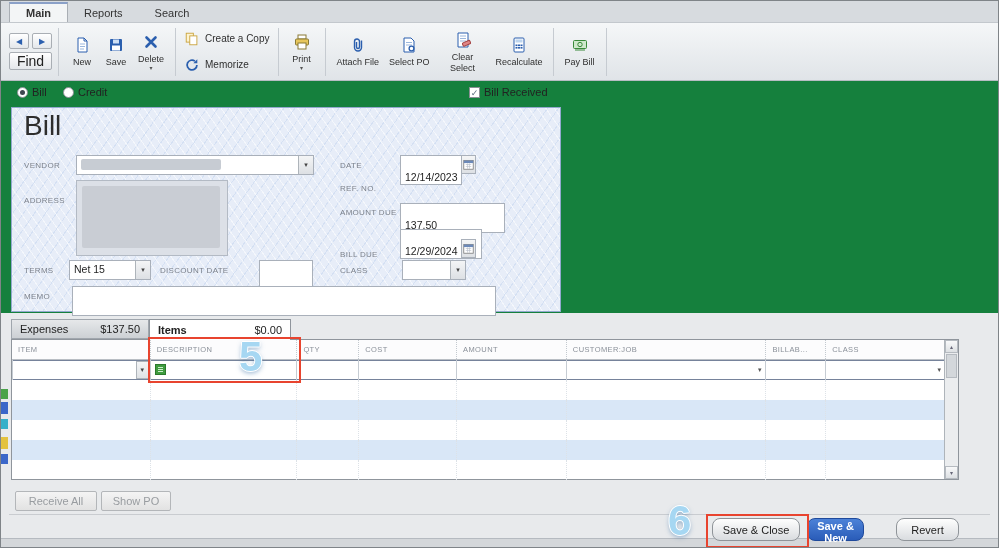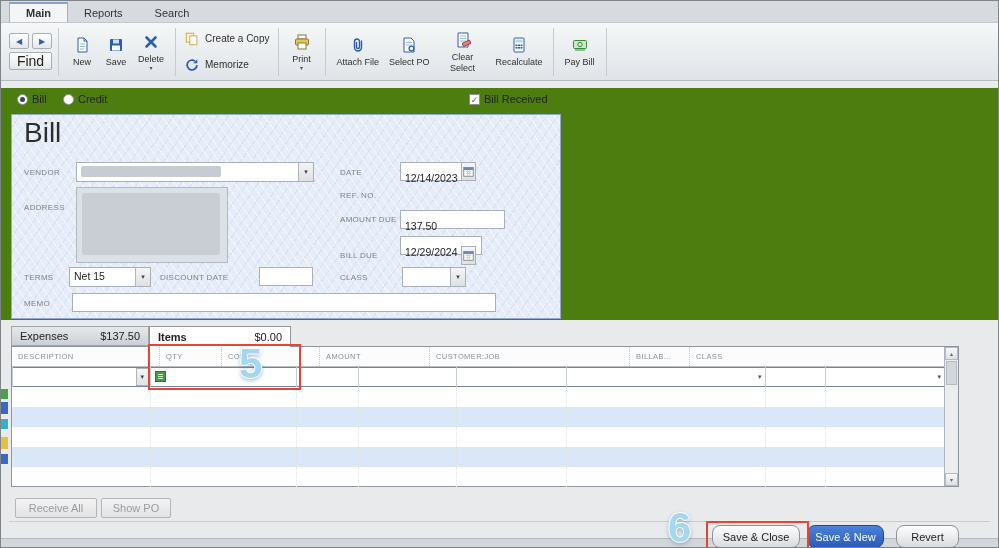--- a/index.html
+++ b/index.html
@@ -18,37 +18,37 @@
   .nav-btn{width:20px;height:16px;border:1px solid #a9aeb4;background:linear-gradient(#ffffff,#e4e7ea);border-radius:2px;font-size:8px;color:#2b5fae;padding:0;line-height:13px;}
   .find-btn{width:43px;height:18px;border:1px solid #a9aeb4;background:linear-gradient(#ffffff,#e4e7ea);border-radius:2px;font-size:14px;color:#222;padding:0;}
   .tbtn{display:flex;flex-direction:column;align-items:center;justify-content:center;min-width:34px;padding:2px 5px;font-size:9px;color:#2f2f2f;gap:2px;background:none;border:none;line-height:1.15;}
   .tblabel{max-width:46px;text-align:center;}
   .caret{font-size:6px;color:#555;line-height:5px;}
   .tbicon{height:20px;display:flex;align-items:center;justify-content:center;}
   .copy-group{display:flex;flex-direction:column;justify-content:center;gap:6px;padding:0 2px;}
   .hbtn{display:flex;align-items:center;gap:5px;font-size:10px;color:#2f2f2f;background:none;border:none;padding:0;}
 
   
-  .content{position:absolute;top:80px;left:0;right:0;bottom:8px;background:#4d7c0f;margin-top:7px;}
+  .content{position:absolute;top:80px;left:0;right:0;bottom:8px;background:#15803d;}
   .lower-bg{position:absolute;left:0;right:0;top:232px;bottom:0;background:#e8eaec;}
   .statusbar{position:absolute;bottom:0;left:0;right:0;height:8px;background:#d4d7da;border-top:1px solid #b5bac0;}
 
   
   .radio{position:absolute;display:flex;align-items:center;gap:4px;font-size:11px;color:#222;top:5px;}
   .rb{width:11px;height:11px;border-radius:50%;border:1px solid #8a8f94;background:#fff;position:relative;box-sizing:border-box;}
   .rb.on::after{content:"";position:absolute;left:2px;top:2px;width:5px;height:5px;border-radius:50%;background:#3e4650;}
   .checkbox{position:absolute;display:flex;align-items:center;gap:4px;font-size:11px;color:#222;top:5px;left:468px;}
   .cb{width:11px;height:11px;border:1px solid #8a8f94;background:#fff;font-size:9px;line-height:10px;color:#5a6b7d;text-align:center;box-sizing:border-box;}
 
   
   .bill-panel{position:absolute;left:10px;top:26px;width:550px;height:205px;box-sizing:border-box;border:1px solid #93a9ce;background-color:#e7edf8;
     background-image:repeating-linear-gradient(55deg,rgba(255,255,255,.55) 0 1px,rgba(255,255,255,0) 1px 7px),repeating-linear-gradient(-55deg,rgba(205,219,241,.7) 0 1px,rgba(205,219,241,0) 1px 9px);}
   .bill-title{position:absolute;left:12px;top:2px;font-size:28px;color:#2d2d2d;}
   .flabel{position:absolute;font-size:8px;color:#7c828c;letter-spacing:.3px;}
-  .finput{position:absolute;background:#fff;border:1px solid #a9b0ba;font-size:10.5px;padding:8px 4px;box-sizing:border-box;height:19px;line-height:15px;color:#1e1e1e;}
+  .finput{position:absolute;background:#fff;border:1px solid #a9b0ba;font-size:10.5px;padding:14px 4px;box-sizing:border-box;height:19px;line-height:15px;color:#1e1e1e;}
   .fdrop{position:absolute;background:#fff;border:1px solid #a9b0ba;box-sizing:border-box;height:20px;font-size:10.5px;padding:2px 18px 2px 4px;color:#1e1e1e;}
   .dd{position:absolute;right:0;top:0;bottom:0;width:14px;background:linear-gradient(#f4f5f6,#dde0e4);border-left:1px solid #aeb4ba;font-size:7px;color:#444;display:flex;align-items:center;justify-content:center;}
   .calbtn{position:absolute;top:0;bottom:0;width:15px;background:linear-gradient(#f4f5f6,#dde0e4);border:1px solid #a9b0ba;box-sizing:border-box;display:flex;align-items:center;justify-content:center;}
   .blob{background:#c7ccd3;border-radius:2px;height:11px;}
   .addr-box{position:absolute;left:64px;top:72px;width:152px;height:76px;background:#dce0e7;border:1px solid #b3bac4;box-sizing:border-box;}
   .addr-blob{position:absolute;left:5px;top:5px;width:138px;height:62px;background:#c9cdd4;border-radius:2px;}
 
   
   .stab{position:absolute;top:238px;height:20px;box-sizing:border-box;display:flex;align-items:center;justify-content:space-between;padding:0 8px;font-size:11px;color:#222;}
   .stab.expenses{left:10px;width:138px;background:linear-gradient(#e6e8ea,#ccd0d4);border:1px solid #a0a6ad;}
@@ -77,21 +77,21 @@
   .sbtn.up{top:0}.sbtn.down{bottom:0}
   .sthumb{position:absolute;left:1px;right:1px;top:14px;height:24px;background:#d3d7db;border:1px solid #b5bac0;box-sizing:border-box;}
 
   
   .po-btn{position:absolute;top:410px;height:20px;border:1px solid #b3b6b9;background:linear-gradient(#f4f4f4,#e2e2e2);color:#989ca0;font-size:11px;border-radius:2px;}
   .receive-all{left:14px;width:82px;}
   .show-po{left:100px;width:70px;}
   .bottom-line{position:absolute;left:8px;right:8px;top:433px;height:1px;background:#c9ccd0;}
   .btn{position:absolute;top:437px;height:23px;font-size:11px;border-radius:8px;border:1px solid #8f9499;background:linear-gradient(#fefefe,#d9dcdf);color:#1e1e1e;z-index:4;}
   .save-close{left:711px;width:88px;}
-  .save-new{left:806px;width:77px;background:linear-gradient(#4c82d8,#2a5cb8);border:1px solid #1f4a9c;color:#fff;font-weight:normal;}
+  .save-new{left:806px;width:57px;background:linear-gradient(#4c82d8,#2a5cb8);border:1px solid #1f4a9c;color:#fff;font-weight:bold;}
   .revert{left:895px;width:63px;}
 
   
   .annot-box{position:absolute;border:2px solid #e8442f;z-index:6;pointer-events:none;}
   .box5{left:147px;top:256px;width:149px;height:42px;}
   .box6{left:705px;top:433px;width:99px;height:30px;}
   .annot-num{position:absolute;z-index:7;font-size:42px;line-height:42px;font-weight:bold;color:#a6d7f2;pointer-events:none;
     text-shadow:0 1px 0 #fff,0 -1px 0 #fff,1px 0 0 #fff,-1px 0 0 #fff,0 2px 5px rgba(70,120,170,.6);}
   .num5{left:238px;top:255px;}
   .num6{left:667px;top:419px;}
@@ -283,21 +283,21 @@
       <span class="flabel" style="left:12px;top:88px">ADDRESS</span>
       <div class="addr-box">
         <span class="addr-blob"></span>
       </div>
 
       <span class="flabel" style="left:328px;top:76px">REF. NO.</span>
 
       <span class="flabel" style="left:328px;top:100px">AMOUNT DUE</span>
       <div class="finput" style="left:388px;top:95px;width:105px">137.50</div>
 
-      <span class="flabel" style="left:328px;top:136px">BILL DUE</span>
+      <span class="flabel" style="left:328px;top:142px">BILL DUE</span>
       <div class="finput" style="left:388px;top:121px;width:82px">12/29/2024</div>
       <span class="calbtn" style="left:449px;top:131px;height:19px">
         <svg width="11" height="11" viewBox="0 0 14 14">
             <rect x="1" y="2" width="12" height="11" fill="#fff" stroke="#777"></rect>
             <rect x="1" y="2" width="12" height="3.2" fill="#6c89b8"></rect>
             <path d="M3.5 7h7M3.5 9.5h7M5.8 5.5v7M8.2 5.5v7" stroke="#b7bec8" stroke-width=".8"></path>
           </svg>
       </span>
 
       <span class="flabel" style="left:12px;top:158px">TERMS</span>
@@ -323,20 +323,21 @@
       <span class="stab-amt">$137.50</span>
     </div>
     <div class="stab items">
       <span class="stab-label">Items</span>
       <span class="stab-amt">$0.00</span>
     </div>
 
     <div class="items-table">
       <div class="tgrid">
         <div class="thead">
+          <div class="th c0">ITEM</div>
           <div class="th c1">DESCRIPTION</div>
           <div class="th c2">QTY</div>
           <div class="th c3">COST</div>
           <div class="th c4">AMOUNT</div>
           <div class="th c5">CUSTOMER:JOB</div>
           <div class="th c6">BILLAB...</div>
           <div class="th c7">CLASS</div>
         </div>
         <div class="trow active">
           <div class="tc c0">

